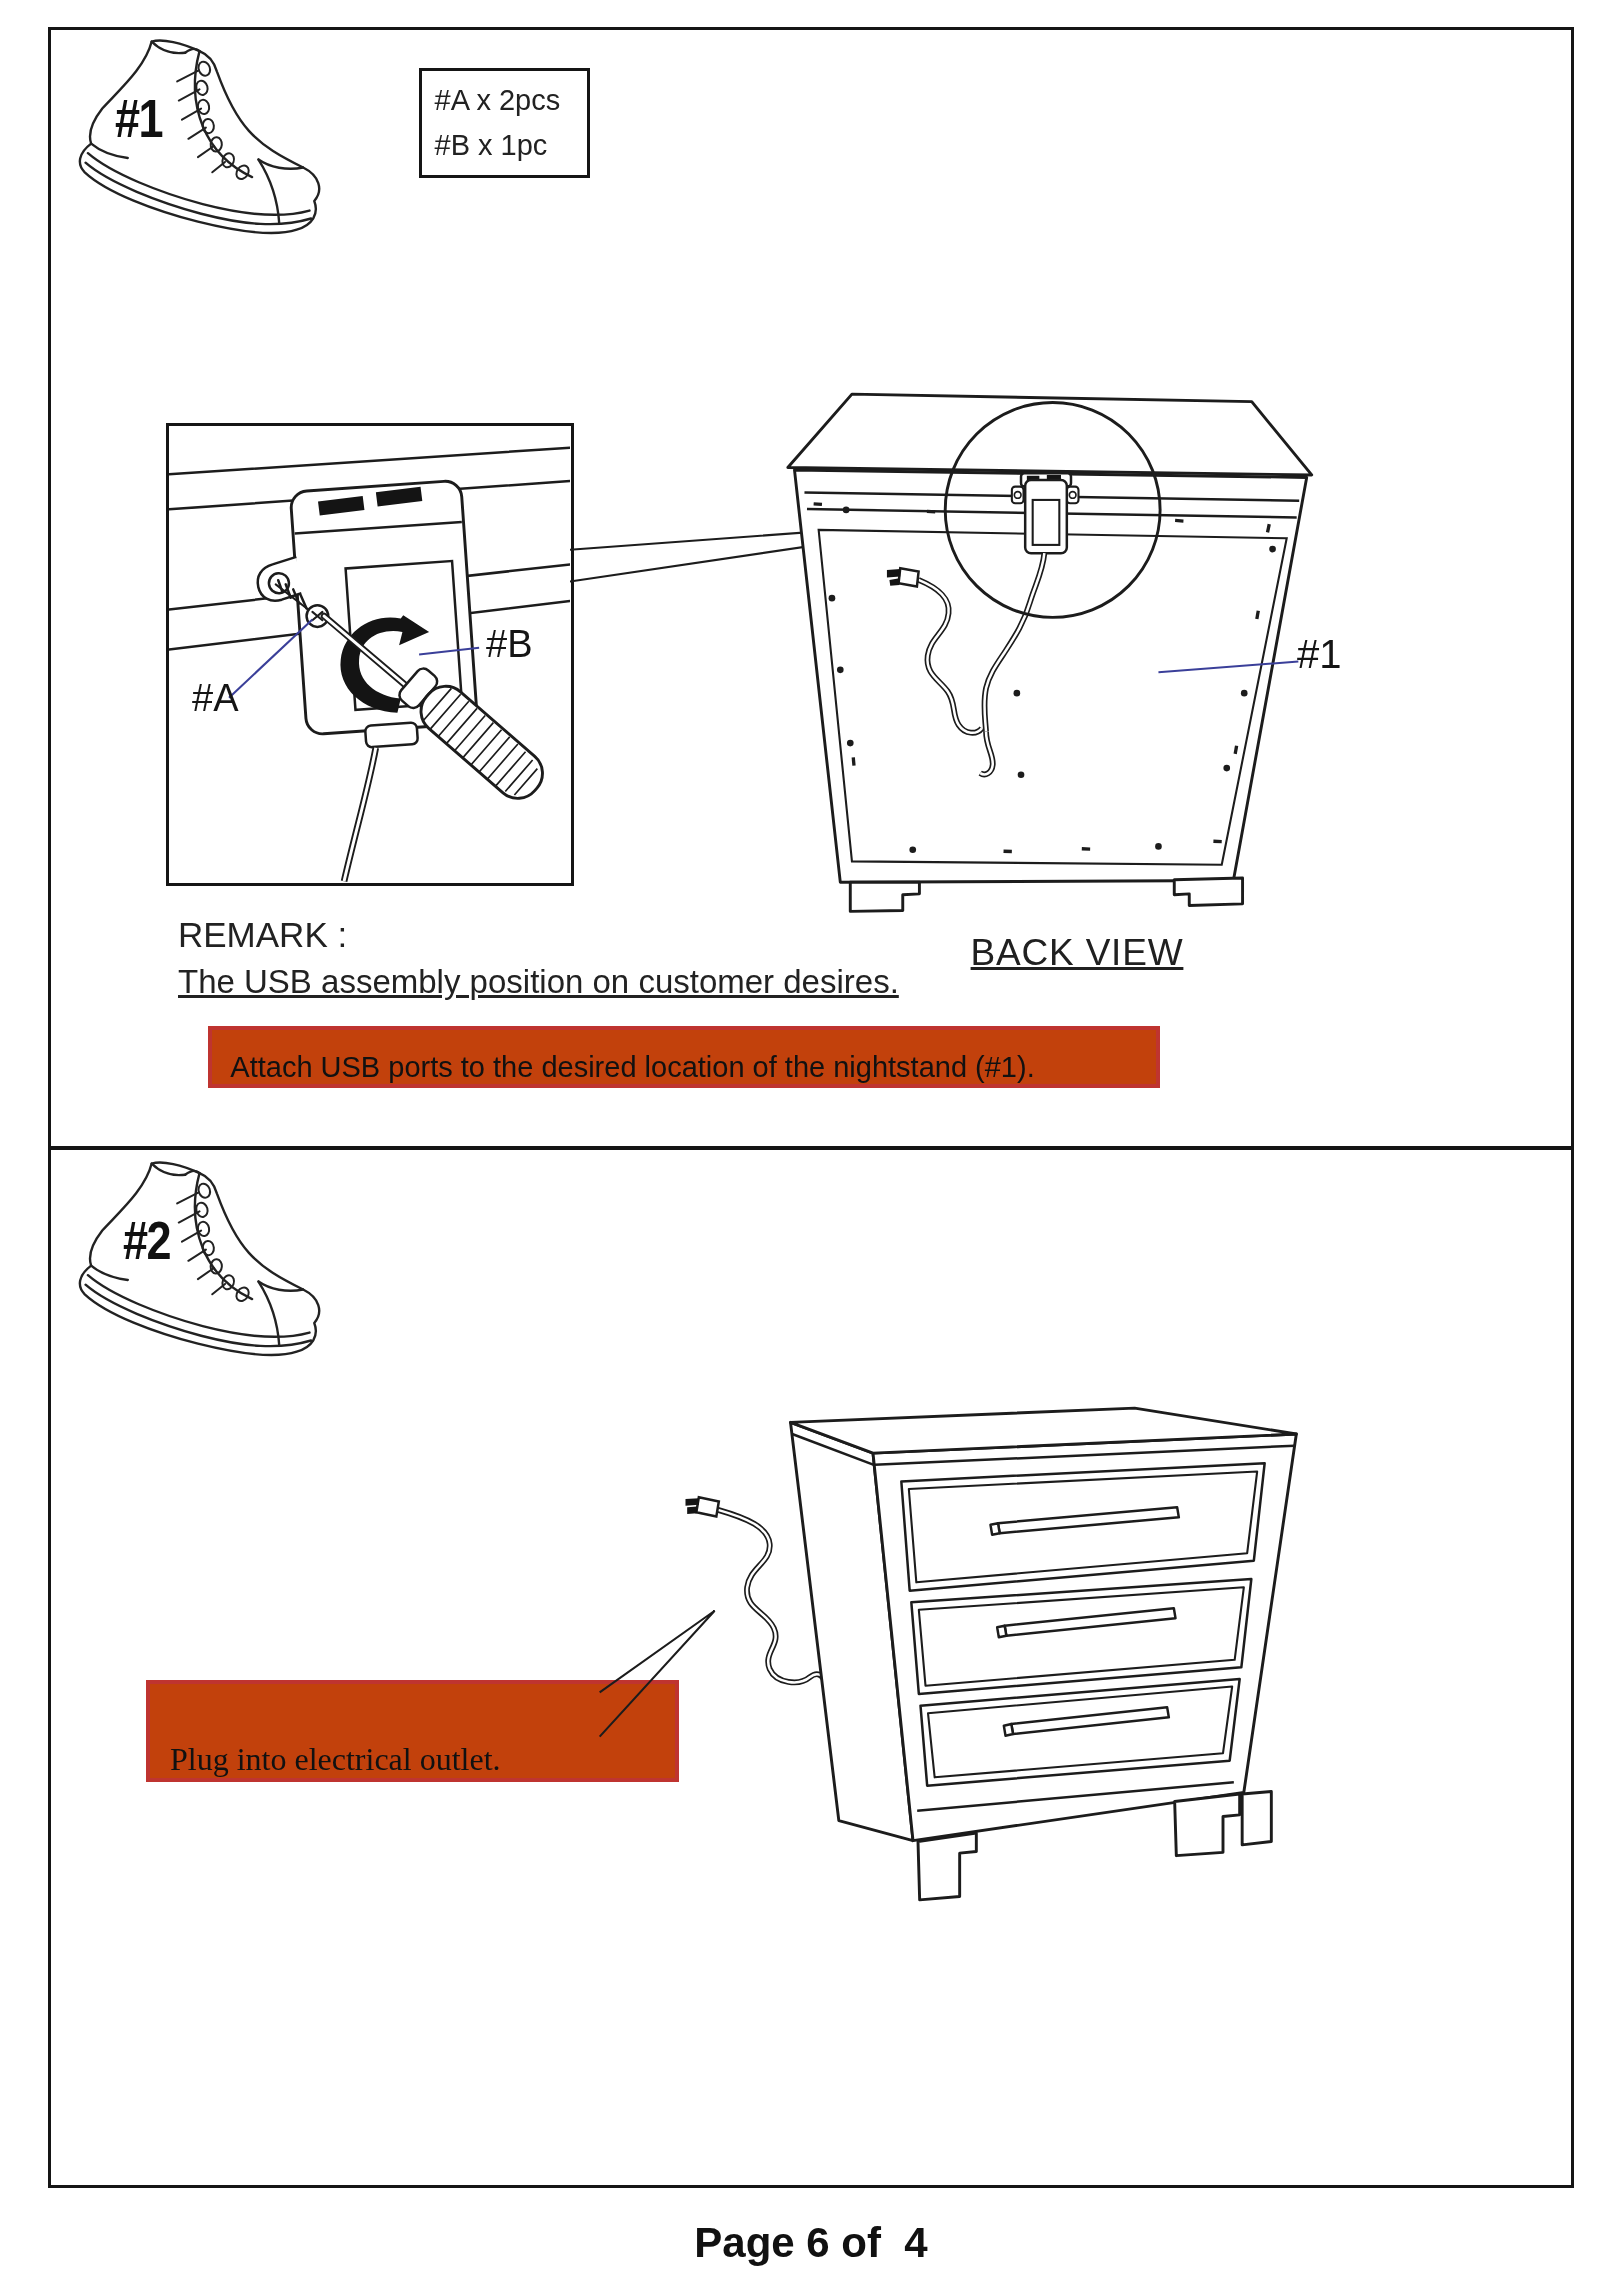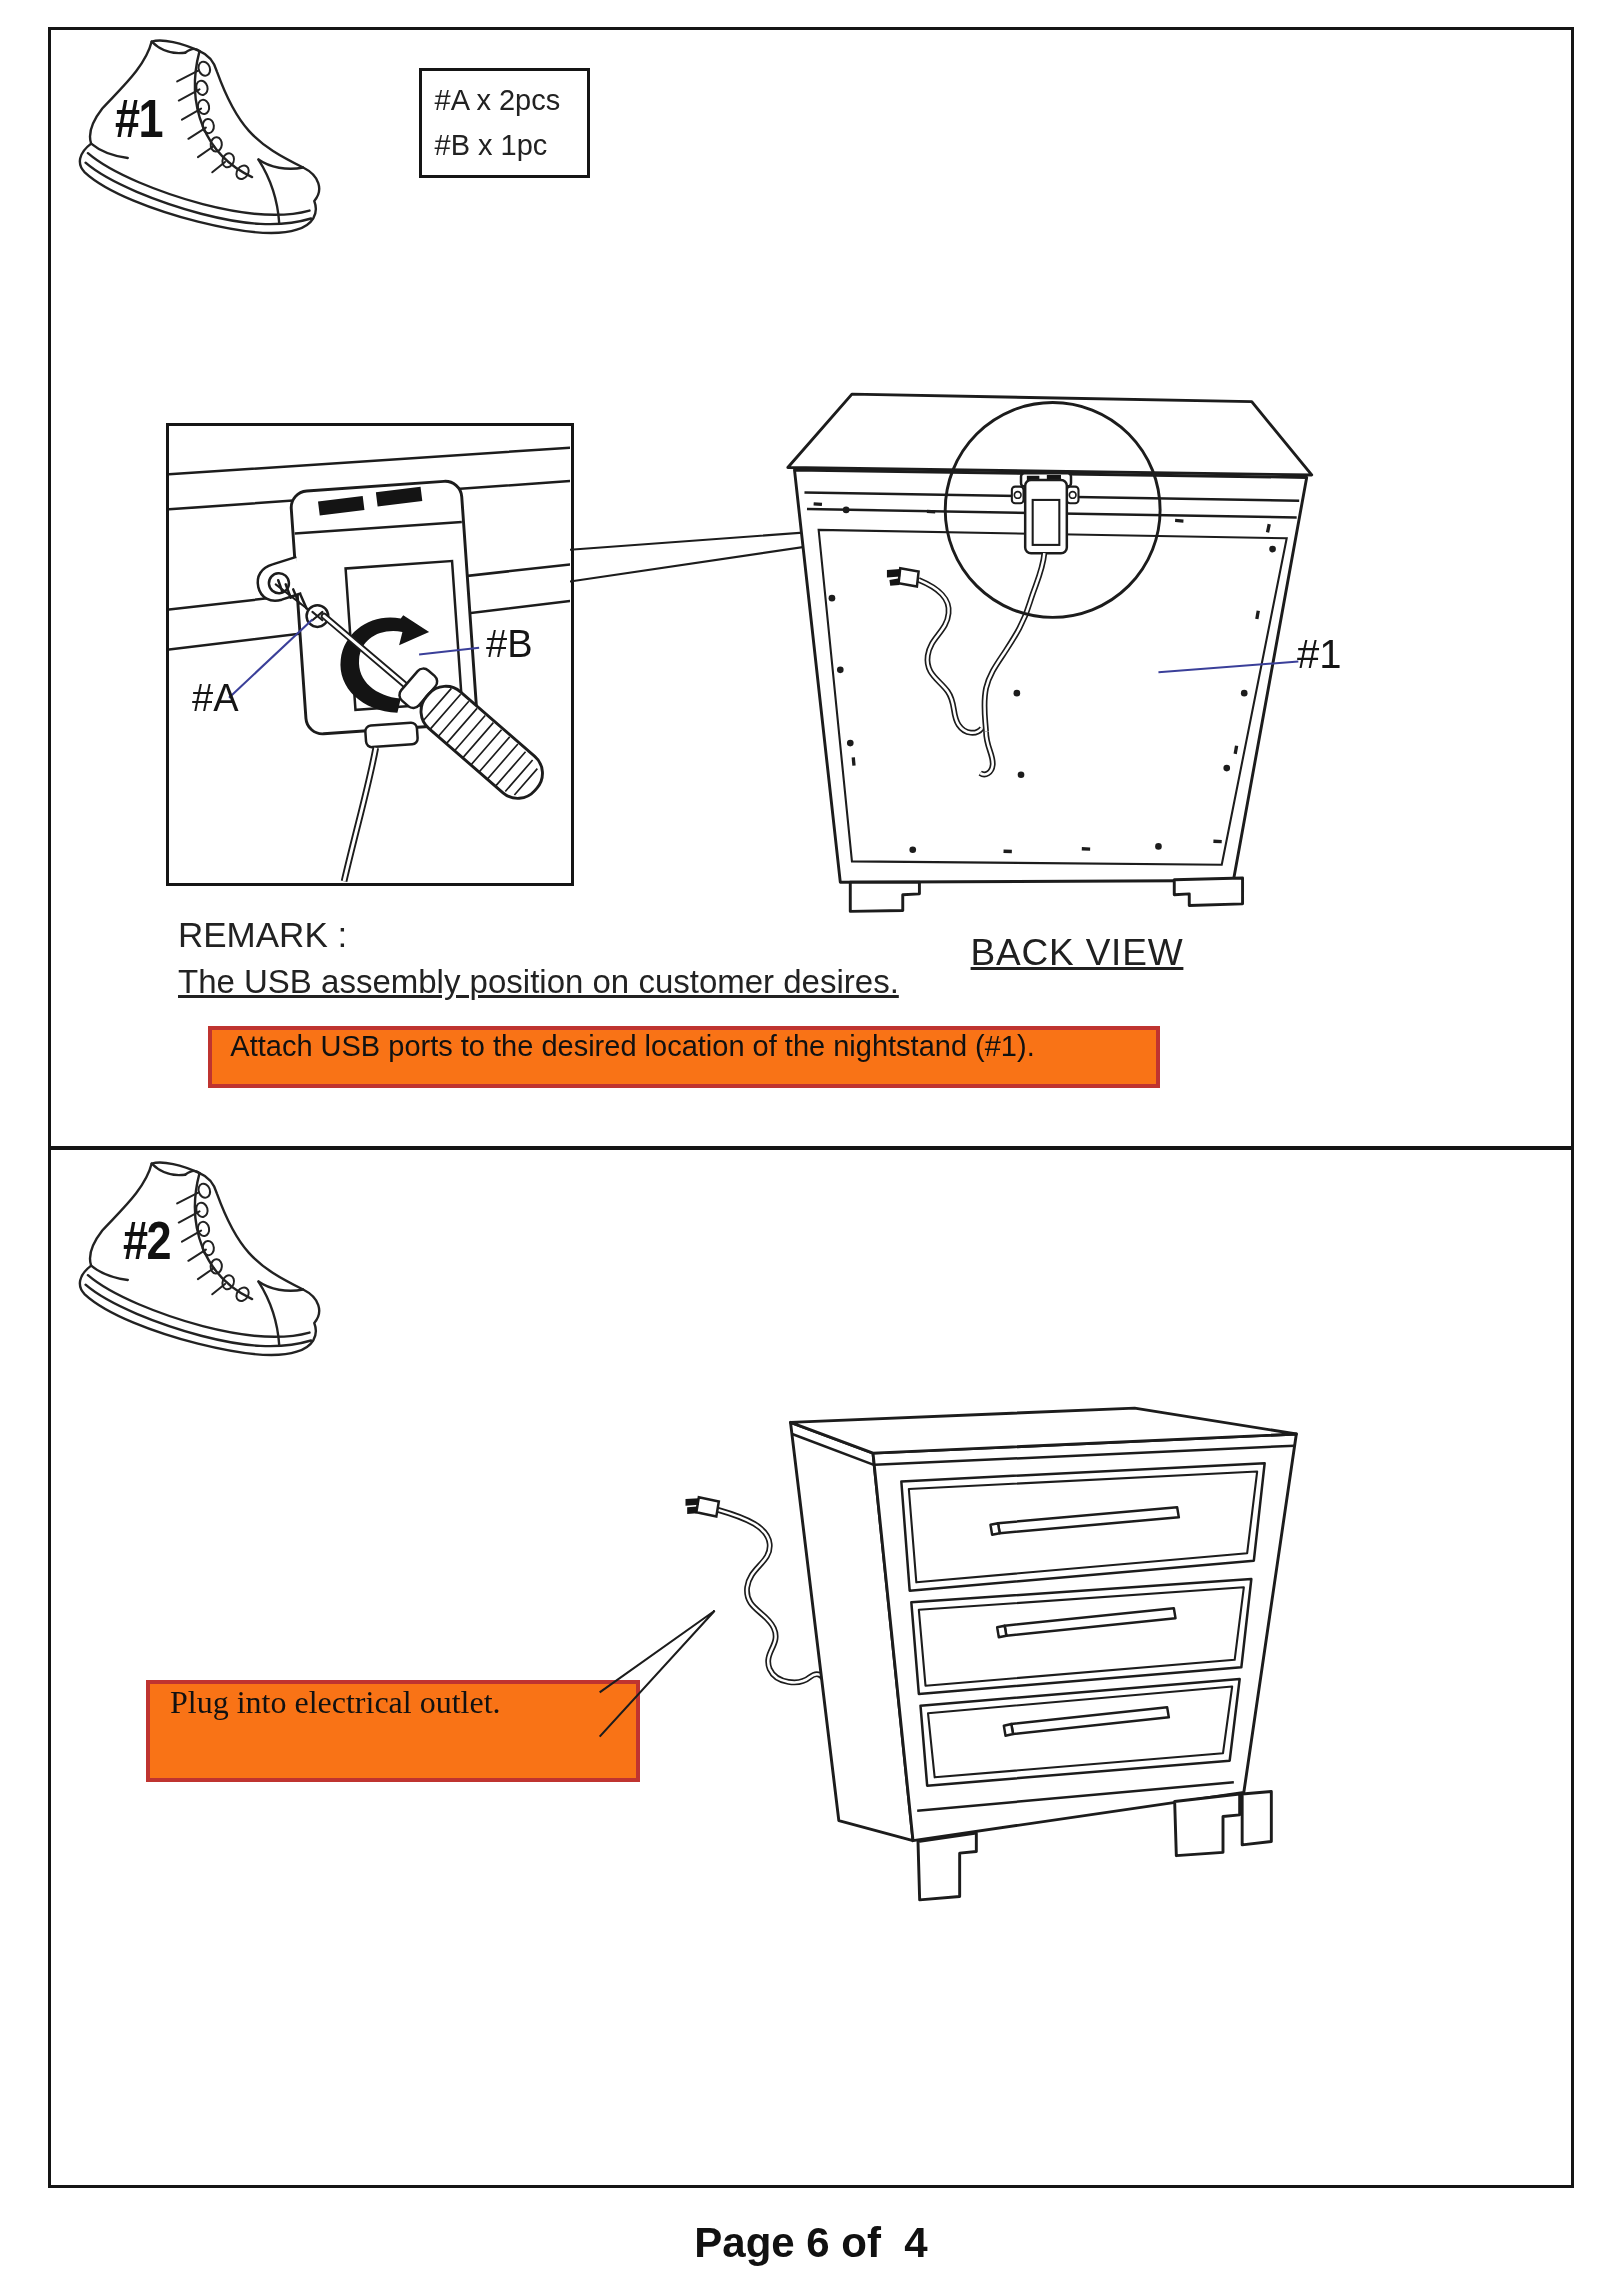--- a/index.html
+++ b/index.html
@@ -26,24 +26,24 @@
   .insetbox{
     left:166px;top:423px;width:408px;height:463px;box-sizing:border-box;
     border:3.3px solid #151515;background:#fff;
   }
   .plabel{font-size:38px;color:#151515;}
   .bv-num{font-size:40px;color:#151515;}
   .caption{left:952px;top:932px;width:250px;text-align:center;font-size:37px;letter-spacing:0.8px;color:#202020;text-decoration:underline;}
   .remark{left:178px;top:915px;color:#222;}
   .remark-title{font-size:35px;margin-bottom:8.3px;}
   .remark-body{font-size:33px;text-decoration:underline;}
-  .redbox{border:4.2px solid #bf3430;box-sizing:border-box;display:flex;align-items:flex-start;background:#f97316;}
+  .redbox{border:4.2px solid #bf3430;box-sizing:border-box;display:flex;align-items:flex-end;background:#c2410c;}
   .redbox1{left:208px;top:1026px;width:952px;height:62px;padding-left:18.3px;font-size:29px;color:#111;}
   .redbox2{
-    left:146px;top:1680px;width:494px;height:102px;padding-left:20px;
+    left:146px;top:1680px;width:533px;height:102px;padding-left:20px;
     font-family:"Liberation Serif",serif;font-size:32px;color:#111;
   }
   .footer{
     left:50%;top:2219px;transform:translateX(-50%);
     font-size:42px;font-weight:bold;white-space:pre;color:#111;
   }
   svg{display:block;}
 </style>
 </head>
 <body>

